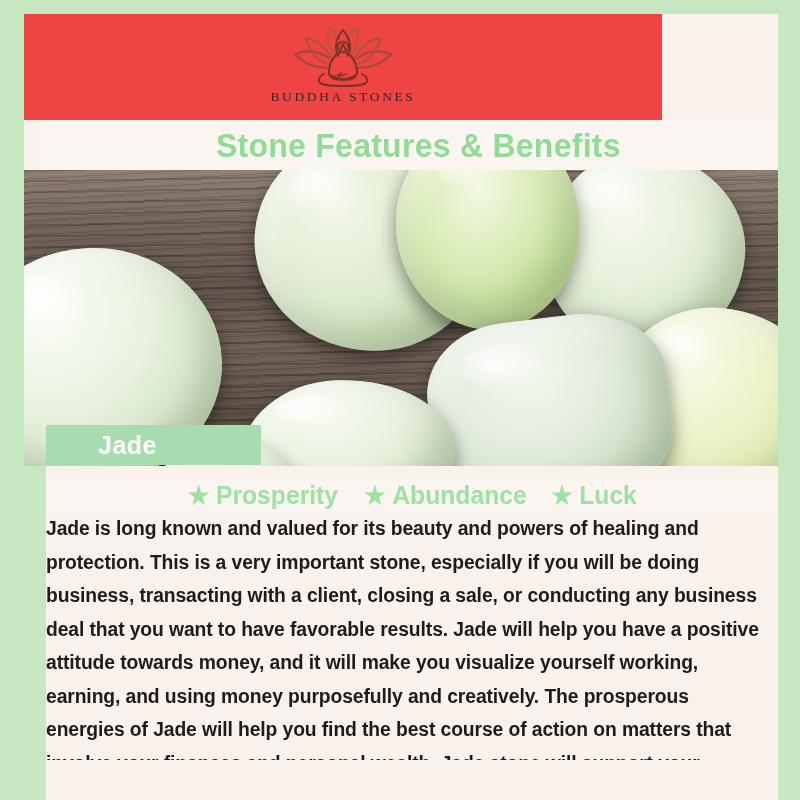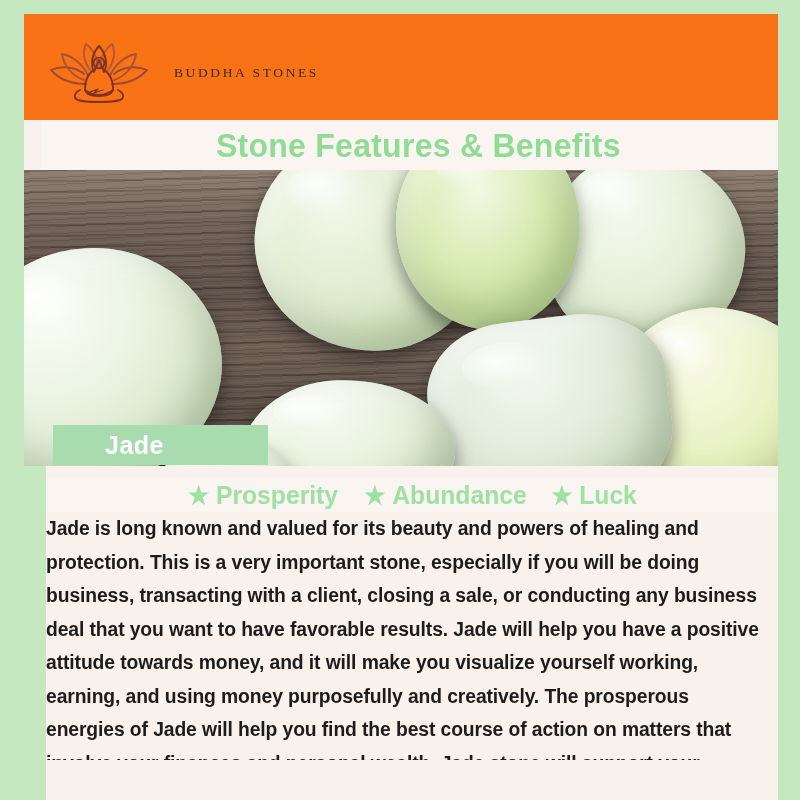--- a/index.html
+++ b/index.html
@@ -26,25 +26,25 @@
   .cream-top-notch {
     position:absolute;
     left:24px; top:0; width:754px; height:14px;
     background:#c5e8c0;
   }
 
   
   .header {
     position:absolute;
     left:24px; top:14px;
-    width:754px; height:106px;
-    display:flex; flex-direction:row;
+    width:638px; height:106px;
+    display:flex; flex-direction:column;
     align-items:center; justify-content:flex-start;
     padding-top:10px;
-    background:#f97316;
+    background:#ef4444;
   }
   .logo-mark { width:150px; height:64px; display:block; }
   .brand-name {
     font-family:"Liberation Serif", serif;
     font-size:13.5px;
     letter-spacing:2.6px;
     color:#2f2a28;
     margin-top:1px;
     white-space:nowrap;
   }
@@ -166,21 +166,21 @@
   }
   .s8 { 
     left:152px; top:268px; width:150px; height:92px;
     background:radial-gradient(ellipse at 40% 26%, #f6faee 0%, #e6f0dd 50%, #d0e0c4 90%);
     border-radius:50% 50% 40% 40% / 70% 70% 30% 30%;
   }
 
   
   .jade-banner {
     position:absolute;
-    left:53px; top:425px;
+    left:46px; top:425px;
     width:215px; height:40px;
     background:#a8dcae;
     display:flex; align-items:center;
   }
   .jade-label {
     font-size:25px;
     font-weight:bold;
     color:#ffffff;
     letter-spacing:0.5px;
     margin-left:52px;

